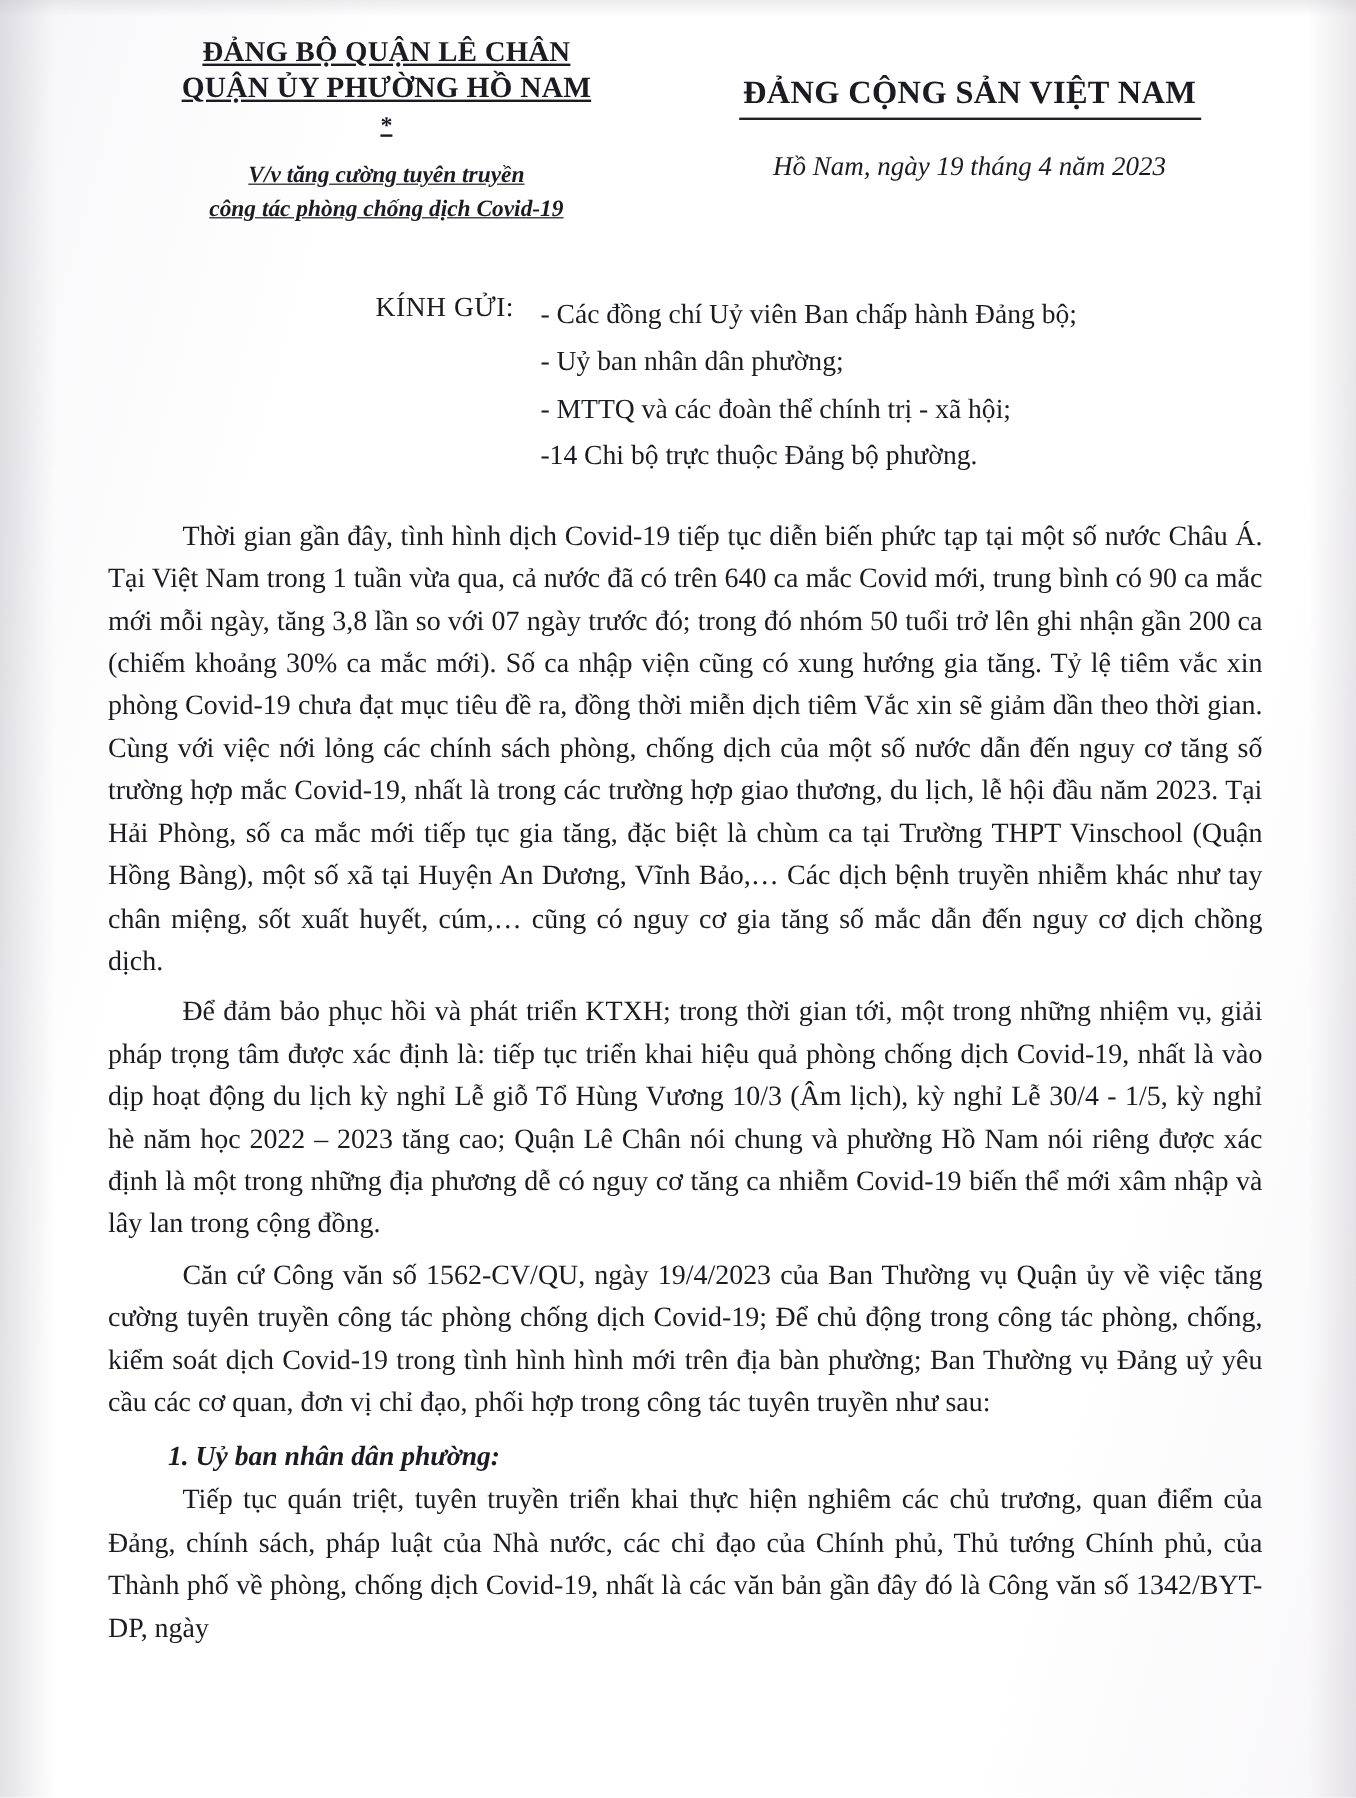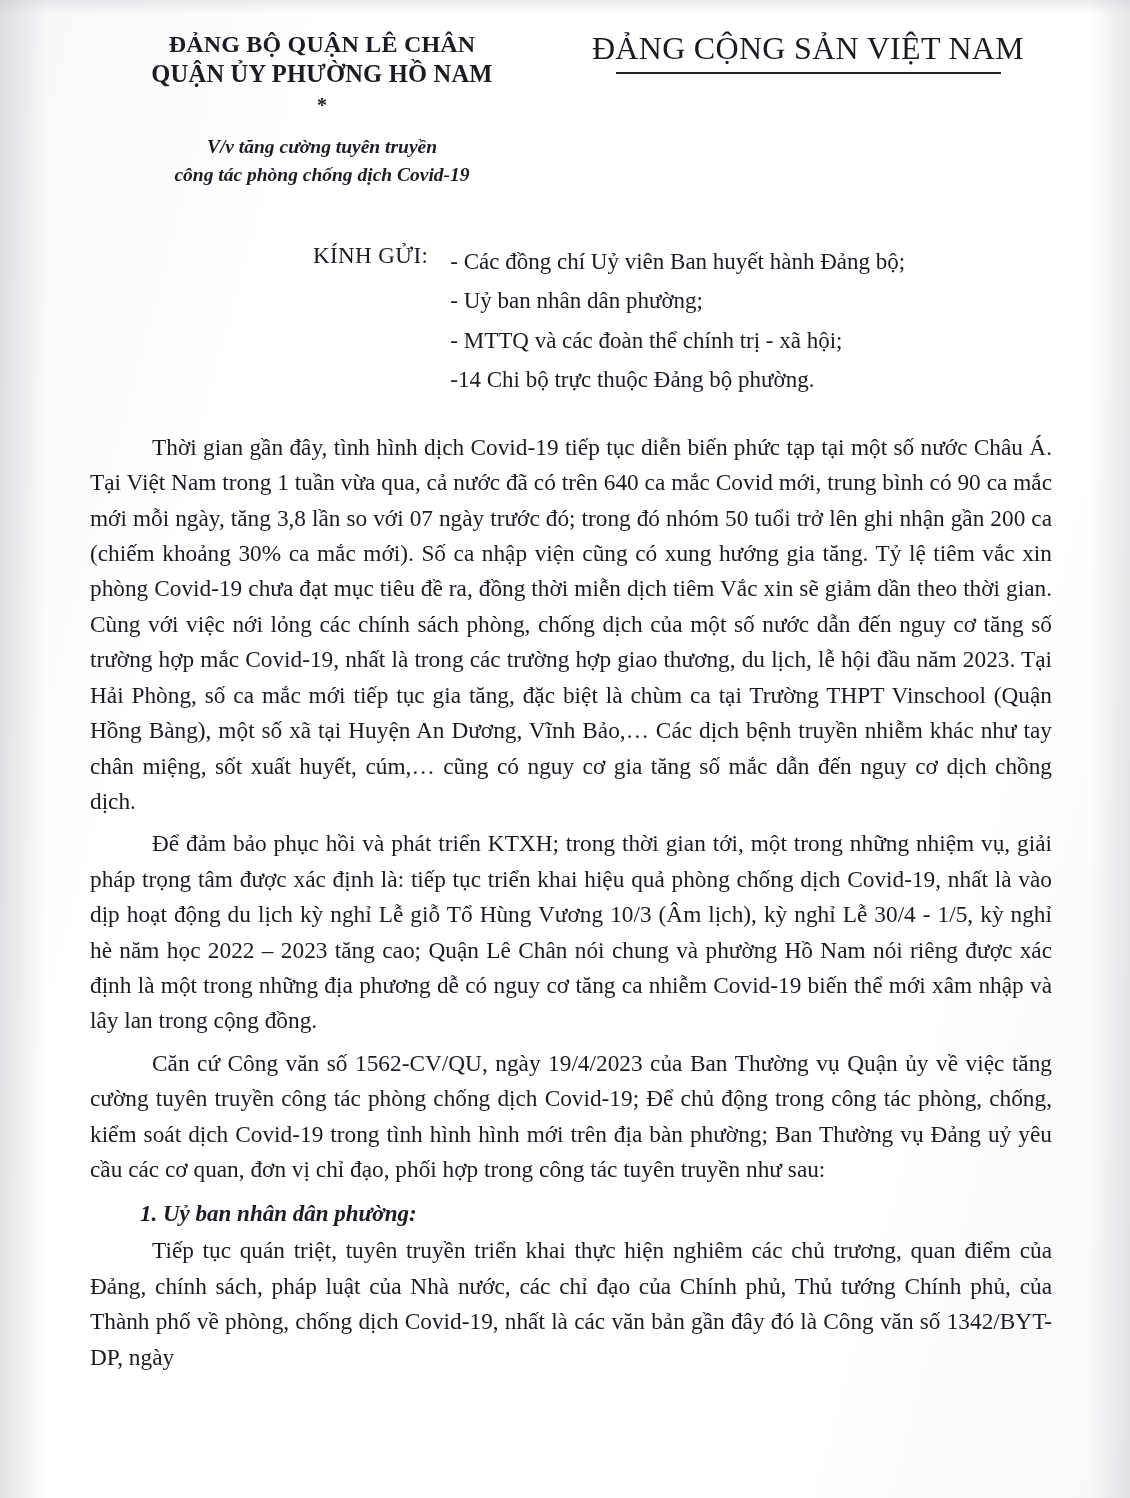--- a/index.html
+++ b/index.html
@@ -29,41 +29,43 @@
     display: flex;
     align-items: flex-start;
     justify-content: flex-start;
     margin-top: 4px;
   }
   .header-left {
     width: 470px;
     text-align: center;
     padding-left: 18px;
     box-sizing: border-box;
+    text-decoration: underline;
   }
   .header-right {
     flex: 1;
     text-align: center;
     padding-left: 10px;
     box-sizing: border-box;
   }
   .org-line1, .org-line2 {
     font-weight: bold;
     font-size: 24.5px;
     letter-spacing: 0.2px;
     line-height: 1.22;
     white-space: nowrap;
   }
   .org-line1 { font-size: 24px; }
   .org-line2 { font-size: 24.5px; }
   .party-name {
-    font-weight: normal;
-    font-size: 32px;
+    font-weight: bold;
+    font-size: 27px;
     letter-spacing: 0.3px;
     white-space: nowrap;
+    margin-top: 32px;
   }
   .party-underline {
     width: 385px;
     height: 2.2px;
     background: #232028;
     margin: 5px auto 0 auto;
   }
   .asterisk {
     font-size: 20px;
     line-height: 1;
@@ -168,28 +170,29 @@
       <div class="asterisk">*</div>
       <div class="subject">
         <div>V/v tăng cường tuyên truyền</div>
         <div>công tác phòng chống dịch Covid-19</div>
       </div>
     </div>
 
     <div class="header-right">
       <div class="party-name">ĐẢNG CỘNG SẢN VIỆT NAM</div>
       <div class="party-underline"></div>
+      <div class="place-date">Hồ Nam, ngày 19 tháng 4 năm 2023</div>
     </div>
 
   </div>
 
   <div class="recipients">
     <div class="kinhgui-label">KÍNH GỬI:</div>
     <div class="recipient-list">
-      <div class="recipient-item">- Các đồng chí Uỷ viên Ban huyết hành Đảng bộ;</div>
+      <div class="recipient-item">- Các đồng chí Uỷ viên Ban chấp hành Đảng bộ;</div>
       <div class="recipient-item">- Uỷ ban nhân dân phường;</div>
       <div class="recipient-item">- MTTQ và các đoàn thể chính trị - xã hội;</div>
       <div class="recipient-item">-14 Chi bộ trực thuộc Đảng bộ phường.</div>
     </div>
   </div>
 
   <div class="body-text">
     <p class="para">Thời gian gần đây, tình hình dịch Covid-19 tiếp tục diễn biến phức tạp tại một số nước Châu Á. Tại Việt Nam trong 1 tuần vừa qua, cả nước đã có trên 640 ca mắc Covid mới, trung bình có 90 ca mắc mới mỗi ngày, tăng 3,8 lần so với 07 ngày trước đó; trong đó nhóm 50 tuổi trở lên ghi nhận gần 200 ca (chiếm khoảng 30% ca mắc mới). Số ca nhập viện cũng có xung hướng gia tăng. Tỷ lệ tiêm vắc xin phòng Covid-19 chưa đạt mục tiêu đề ra, đồng thời miễn dịch tiêm Vắc xin sẽ giảm dần theo thời gian. Cùng với việc nới lỏng các chính sách phòng, chống dịch của một số nước dẫn đến nguy cơ tăng số trường hợp mắc Covid-19, nhất là trong các trường hợp giao thương, du lịch, lễ hội đầu năm 2023. Tại Hải Phòng, số ca mắc mới tiếp tục gia tăng, đặc biệt là chùm ca tại Trường THPT Vinschool (Quận Hồng Bàng), một số xã tại Huyện An Dương, Vĩnh Bảo,… Các dịch bệnh truyền nhiễm khác như tay chân miệng, sốt xuất huyết, cúm,… cũng có nguy cơ gia tăng số mắc dẫn đến nguy cơ dịch chồng dịch.</p>
     <p class="para">Để đảm bảo phục hồi và phát triển KTXH; trong thời gian tới, một trong những nhiệm vụ, giải pháp trọng tâm được xác định là: tiếp tục triển khai hiệu quả phòng chống dịch Covid-19, nhất là vào dịp hoạt động du lịch kỳ nghỉ Lễ giỗ Tổ Hùng Vương 10/3 (Âm lịch), kỳ nghỉ Lễ 30/4 - 1/5, kỳ nghỉ hè năm học 2022 – 2023 tăng cao; Quận Lê Chân nói chung và phường Hồ Nam nói riêng được xác định là một trong những địa phương dễ có nguy cơ tăng ca nhiễm Covid-19 biến thể mới xâm nhập và lây lan trong cộng đồng.</p>
     <p class="para">Căn cứ Công văn số 1562-CV/QU, ngày 19/4/2023 của Ban Thường vụ Quận ủy về việc tăng cường tuyên truyền công tác phòng chống dịch Covid-19; Để chủ động trong công tác phòng, chống, kiểm soát dịch Covid-19 trong tình hình hình mới trên địa bàn phường; Ban Thường vụ Đảng uỷ yêu cầu các cơ quan, đơn vị chỉ đạo, phối hợp trong công tác tuyên truyền như sau:</p>

